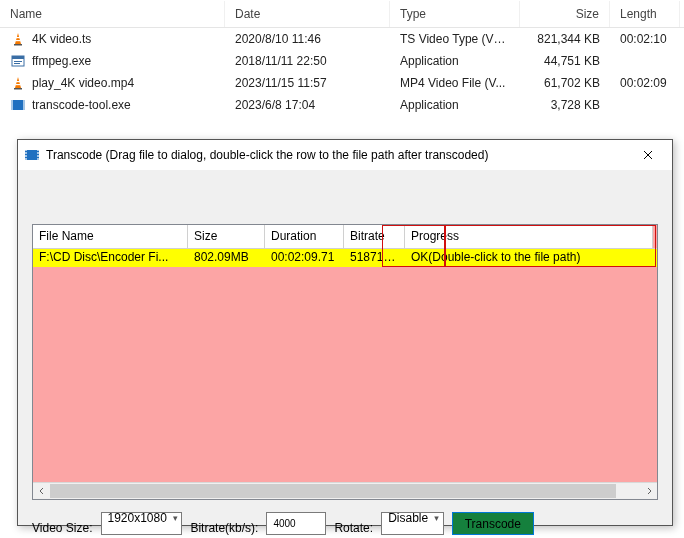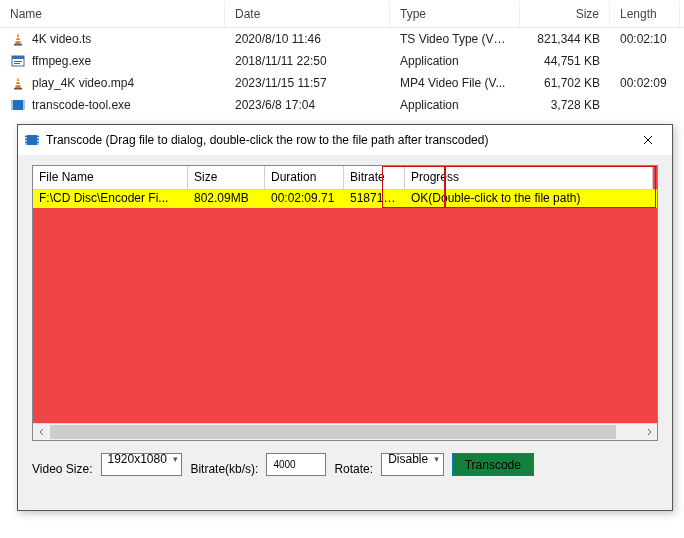--- a/index.html
+++ b/index.html
@@ -12,29 +12,29 @@
 .fl-row { display: flex; height: 22px; align-items: center; }
 .fl-row .col { padding: 2px 10px; white-space: nowrap; overflow: hidden; text-overflow: ellipsis; color: #222; }
 .col.name { width: 225px; display: flex; align-items: center; gap: 6px; }
 .col.date { width: 165px; }
 .col.type { width: 130px; }
 .col.size { width: 90px; text-align: right; }
 .col.length { width: 70px; }
 .icon { width: 16px; height: 16px; display: inline-block; flex-shrink: 0; }
 
 
-.dialog { position: absolute; left: 17px; top: 124px; width: 656px; height: 387px; border: 1px solid #555; background: #f0f0f0; box-shadow: 2px 2px 8px rgba(0,0,0,0.25); }
+.dialog { position: absolute; left: 17px; top: 139px; width: 656px; height: 387px; border: 1px solid #555; background: #f0f0f0; box-shadow: 2px 2px 8px rgba(0,0,0,0.25); }
 .titlebar { display: flex; align-items: center; height: 30px; background: #fff; padding: 0 4px 0 6px; }
 .titlebar .t-icon { width: 16px; height: 16px; margin-right: 6px; }
 .titlebar .t-text { flex: 1; font-size: 12px; color: #000; }
 .titlebar .t-close { width: 40px; height: 28px; display: flex; align-items: center; justify-content: center; cursor: pointer; }
 
 .dlg-body { padding: 10px 14px 12px 14px; }
 
-.grid-wrap { border: 1px solid #828790; background: #ef4444; height: 276px; position: relative; }
+.grid-wrap { border: 1px solid #828790; background: #fca5a5; height: 276px; position: relative; margin-top: 44px; }
 .grid-header { display: flex; height: 24px; border-bottom: 1px solid #d0d0d0; }
 .gh { border-right: 1px solid #d0d0d0; padding: 4px 6px; font-size: 12px; color: #000; background: #fff; }
 .gh.fn { width: 155px; }
 .gh.sz { width: 77px; }
 .gh.du { width: 79px; }
 .gh.br { width: 61px; }
 .gh.pr { width: 248px; }
 .grid-row { display: flex; height: 18px; font-size: 12px; }
 .grid-row.highlight { background: #ffff00; }
 .gc { border-right: 1px solid transparent; padding: 1px 6px; white-space: nowrap; overflow: hidden; text-overflow: ellipsis; }

